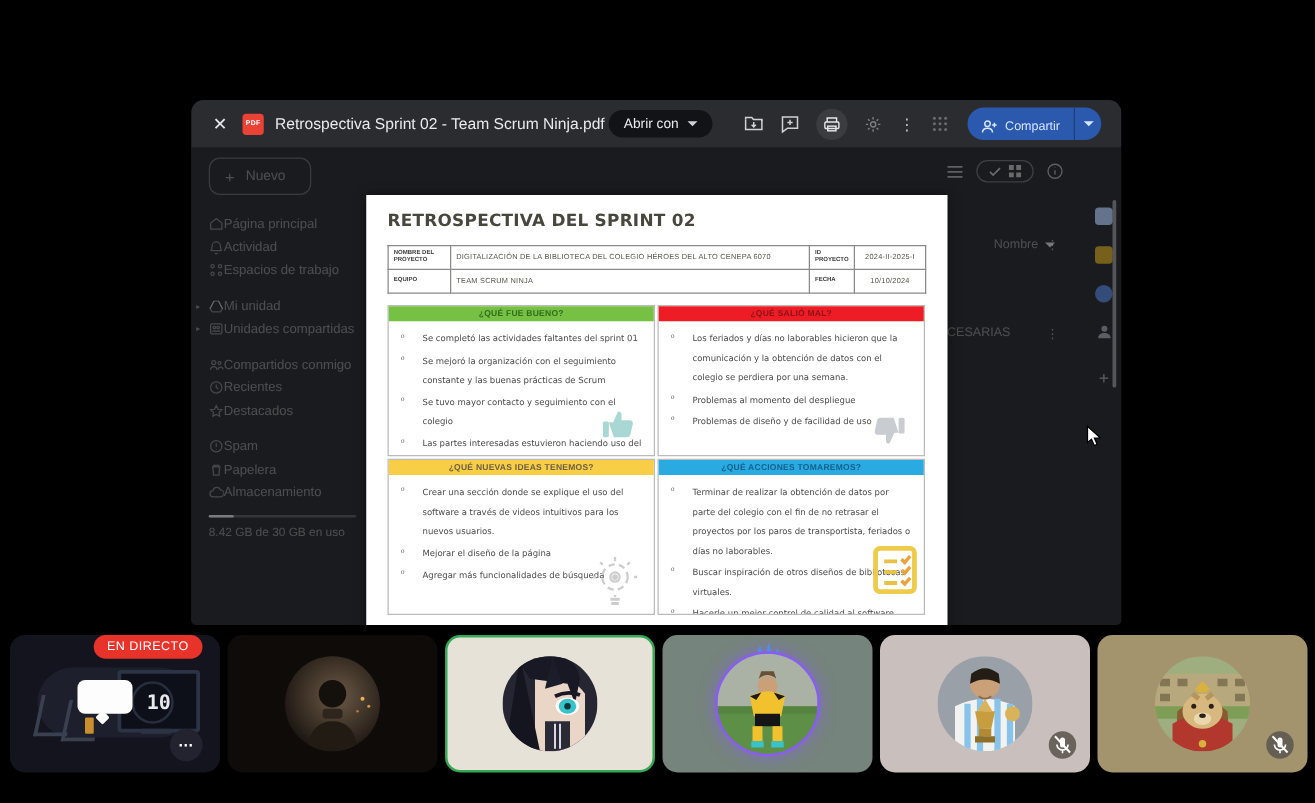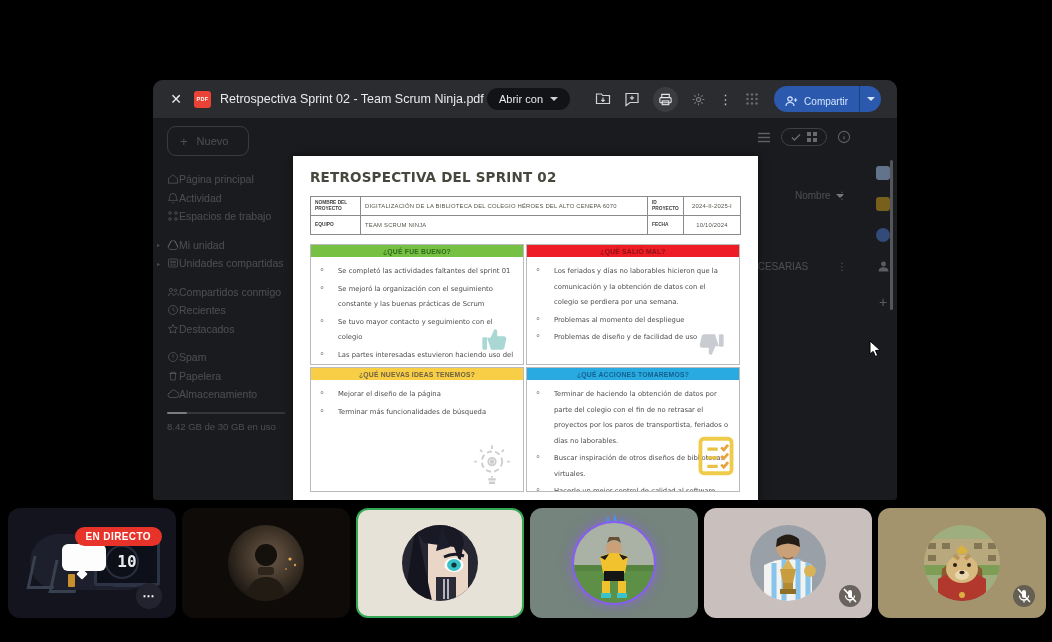--- a/index.html
+++ b/index.html
@@ -74,21 +74,21 @@
 
   
   .cursor{left:869px;top:340px;z-index:50;}
 
   
   .tile{position:absolute;top:508px;width:168px;height:110px;border-radius:12px;overflow:hidden;}
   .t1{left:8px;} .t2{left:182px;} .t3{left:356px;border:2px solid #34a853;width:164px;height:106px;}
   .t4{left:530px;} .t5{left:704px;} .t6{left:878px;}
   .av{position:absolute;left:50%;top:50%;transform:translate(-50%,-50%);width:76px;height:76px;border-radius:50%;overflow:hidden;}
   .ring{box-shadow:0 0 0 2px #8a5cf6,0 0 12px 3px rgba(138,92,246,.55);}
-  .livebadge{position:absolute;right:14px;top:19px;background:#e8332b;color:#fff;font-size:10px;font-weight:bold;letter-spacing:.4px;padding:4px 11px;border-radius:12px;}
+  .livebadge{position:absolute;right:14px;top:0;background:#e8332b;color:#fff;font-size:10px;font-weight:normal;letter-spacing:.4px;padding:4px 11px;border-radius:12px;}
   .moremenu{position:absolute;right:14px;bottom:9px;width:26px;height:26px;border-radius:50%;background:#232330;display:grid;place-items:center;color:#fff;font-size:12px;font-weight:bold;letter-spacing:1px;}
   .micoff{position:absolute;right:10px;bottom:10px;}
   
   .cloudbg{position:absolute;left:22px;top:26px;width:126px;height:56px;background:#1d1f2c;border-radius:28px;}
   .tv{position:absolute;left:86px;top:28px;width:60px;height:44px;background:#0d1018;border:3px solid #2c3344;border-radius:3px;display:grid;place-items:center;}
   .tvnum{color:#e8eaed;font-size:16px;font-weight:bold;font-family:"DejaVu Sans Mono",monospace;}
   .tvarc{position:absolute;left:8px;top:6px;width:30px;height:30px;border:2px solid #3a4358;border-radius:50%;opacity:.6;}
   .tvstand{position:absolute;left:104px;top:75px;width:26px;height:4px;background:#2c3344;border-radius:2px;}
   .whitecard{position:absolute;left:54px;top:36px;width:44px;height:27px;background:#fdfdfd;border-radius:6px;}
   .cardtail{position:absolute;left:70px;top:62px;width:8px;height:8px;background:#fdfdfd;transform:rotate(45deg);border-radius:1px;}
@@ -380,43 +380,47 @@
                 </svg>
             </div>
           </div>
           <div class="quad q3">
             <div class="qhead" style="background-color: rgb(248, 206, 70);">
                 <span>¿QUÉ NUEVAS IDEAS TENEMOS?</span>
               </div>
             <div class="qbody">
               <div class="li">
                   <span class="m">o</span>
+                  <span class="t">Crear una sección donde se explique el uso del software a través de videos intuitivos para los nuevos usuarios.</span>
+                </div>
+              <div class="li">
+                  <span class="m">o</span>
                   <span class="t">Mejorar el diseño de la página</span>
                 </div>
               <div class="li">
                   <span class="m">o</span>
-                  <span class="t">Terminar más funcionalidades de búsqueda</span>
+                  <span class="t">Agregar más funcionalidades de búsqueda</span>
                 </div>
               <svg class="qicon" style="right:10px;bottom:4px" width="42" height="44" viewBox="0 0 24 26" fill="none" stroke="#cdcdcd" stroke-width="1.1">
                   <circle cx="12" cy="11" r="6" stroke-dasharray="3 2"></circle>
                   <circle cx="12" cy="11" r="2.2"></circle>
                   <circle cx="12" cy="11" r="0.8" fill="#cdcdcd"></circle>
                   <path d="M12 1.5v2M12 19.5v1M3 11H1.5M22.5 11H21M5 4l1.2 1.2M19 4l-1.2 1.2"></path>
                   <path d="M9.8 21.5h4.4M10.2 23.5h3.6" stroke-width="1.4"></path>
                 </svg>
             </div>
           </div>
           <div class="quad q4">
             <div class="qhead" style="background-color: rgb(41, 171, 226);">
                 <span>¿QUÉ ACCIONES TOMAREMOS?</span>
               </div>
             <div class="qbody">
               <div class="li">
                   <span class="m">o</span>
-                  <span class="t">Terminar de haciendo la obtención de datos por parte del colegio con el fin de no retrasar el proyectos por los paros de transportista, feriados o días no laborables.</span>
+                  <span class="t">Terminar de realizar la obtención de datos por parte del colegio con el fin de no retrasar el proyectos por los paros de transportista, feriados o días no laborables.</span>
                 </div>
               <div class="li">
                   <span class="m">o</span>
                   <span class="t">Buscar inspiración de otros diseños de bibliotecas virtuales.</span>
                 </div>
               <div class="li">
                   <span class="m">o</span>
                   <span class="t">Hacerle un mejor control de calidad al software antes de realizar el despliegue de la aplicación.</span>
                 </div>
               <svg class="qicon" style="right:4px;bottom:14px" width="38" height="42" viewBox="0 0 22 24" fill="none">

